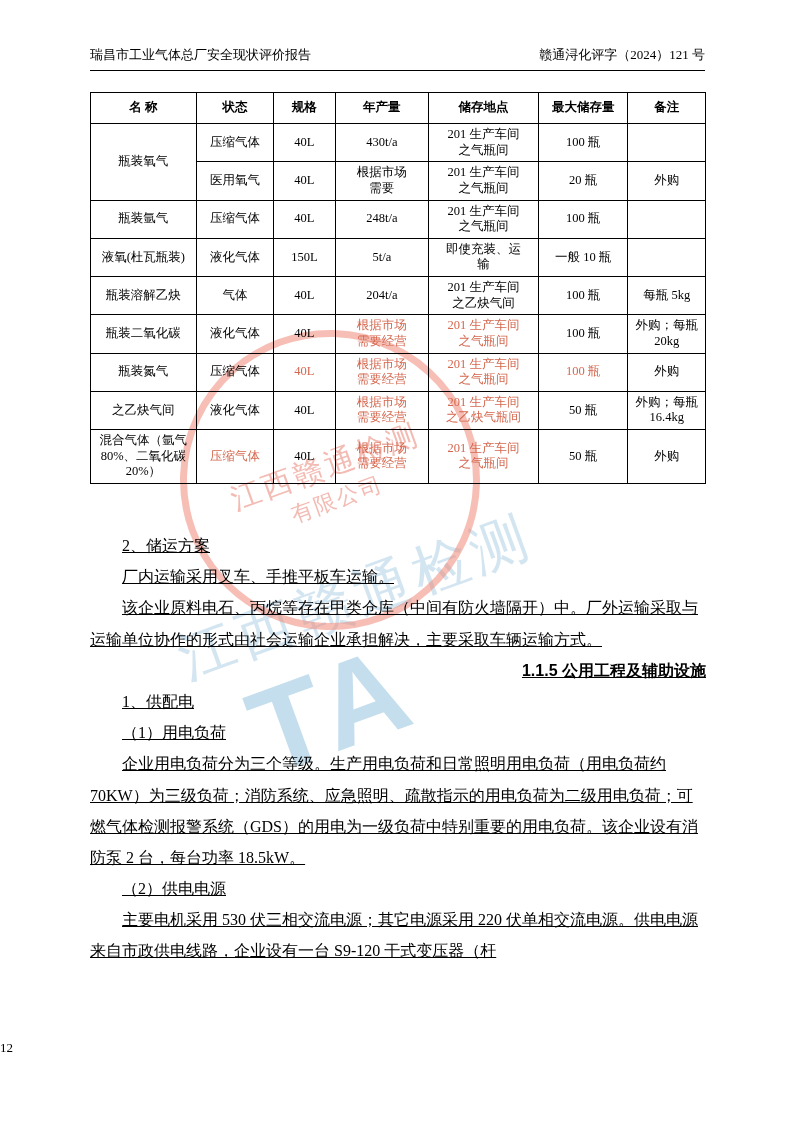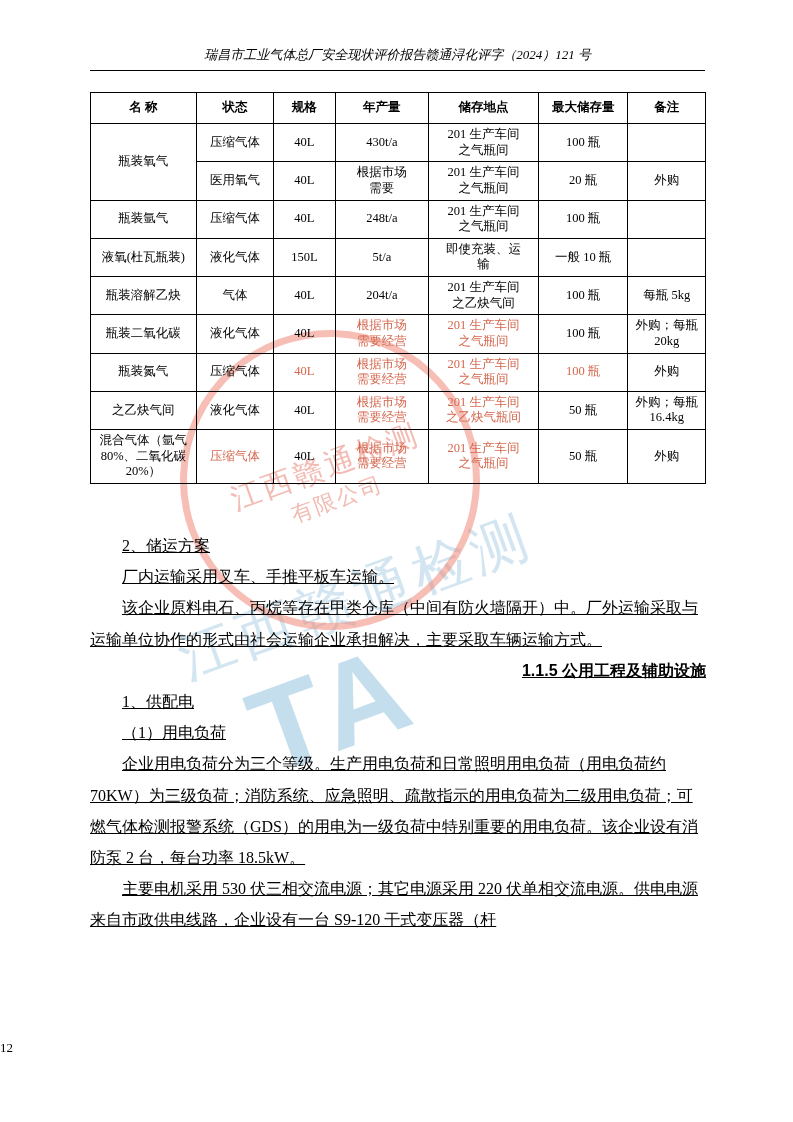--- a/index.html
+++ b/index.html
@@ -102,24 +102,23 @@
     white-space: nowrap;
   }
 
   
   .header {
     position: absolute;
     left: 90px;
     top: 46px;
     width: 615px;
     display: flex;
-    justify-content: center;
+    justify-content: space-between;
     font-size: 13px;
     z-index: 10;
-    font-style: italic;
   }
   .header-line {
     position: absolute;
     left: 90px;
     top: 70px;
     width: 615px;
     border-bottom: 1px solid #000;
     z-index: 10;
   }
 
@@ -306,17 +305,18 @@
   </table>
 
   <div class="content">
     <p class="p-indent">2、储运方案</p>
     <p class="p-indent">厂内运输采用叉车、手推平板车运输。</p>
     <p class="p-indent">该企业原料电石、丙烷等存在甲类仓库（中间有防火墙隔开）中。厂外运输采取与运输单位协作的形式由社会运输企业承担解决，主要采取车辆运输方式。</p>
     <p class="heading">1.1.5 公用工程及辅助设施</p>
     <p class="p-indent">1、供配电</p>
     <p class="p-indent">（1）用电负荷</p>
     <p class="p-indent">企业用电负荷分为三个等级。生产用电负荷和日常照明用电负荷（用电负荷约 70KW）为三级负荷；消防系统、应急照明、疏散指示的用电负荷为二级用电负荷；可燃气体检测报警系统（GDS）的用电为一级负荷中特别重要的用电负荷。该企业设有消防泵 2 台，每台功率 18.5kW。</p>
+    <p class="p-indent">（2）供电电源</p>
     <p class="p-indent">主要电机采用 530 伏三相交流电源；其它电源采用 220 伏单相交流电源。供电电源来自市政供电线路，企业设有一台 S9-120 干式变压器（杆</p>
   </div>
 
   <div class="pagenum">12</div>
 </div>
 
 </body></html>

